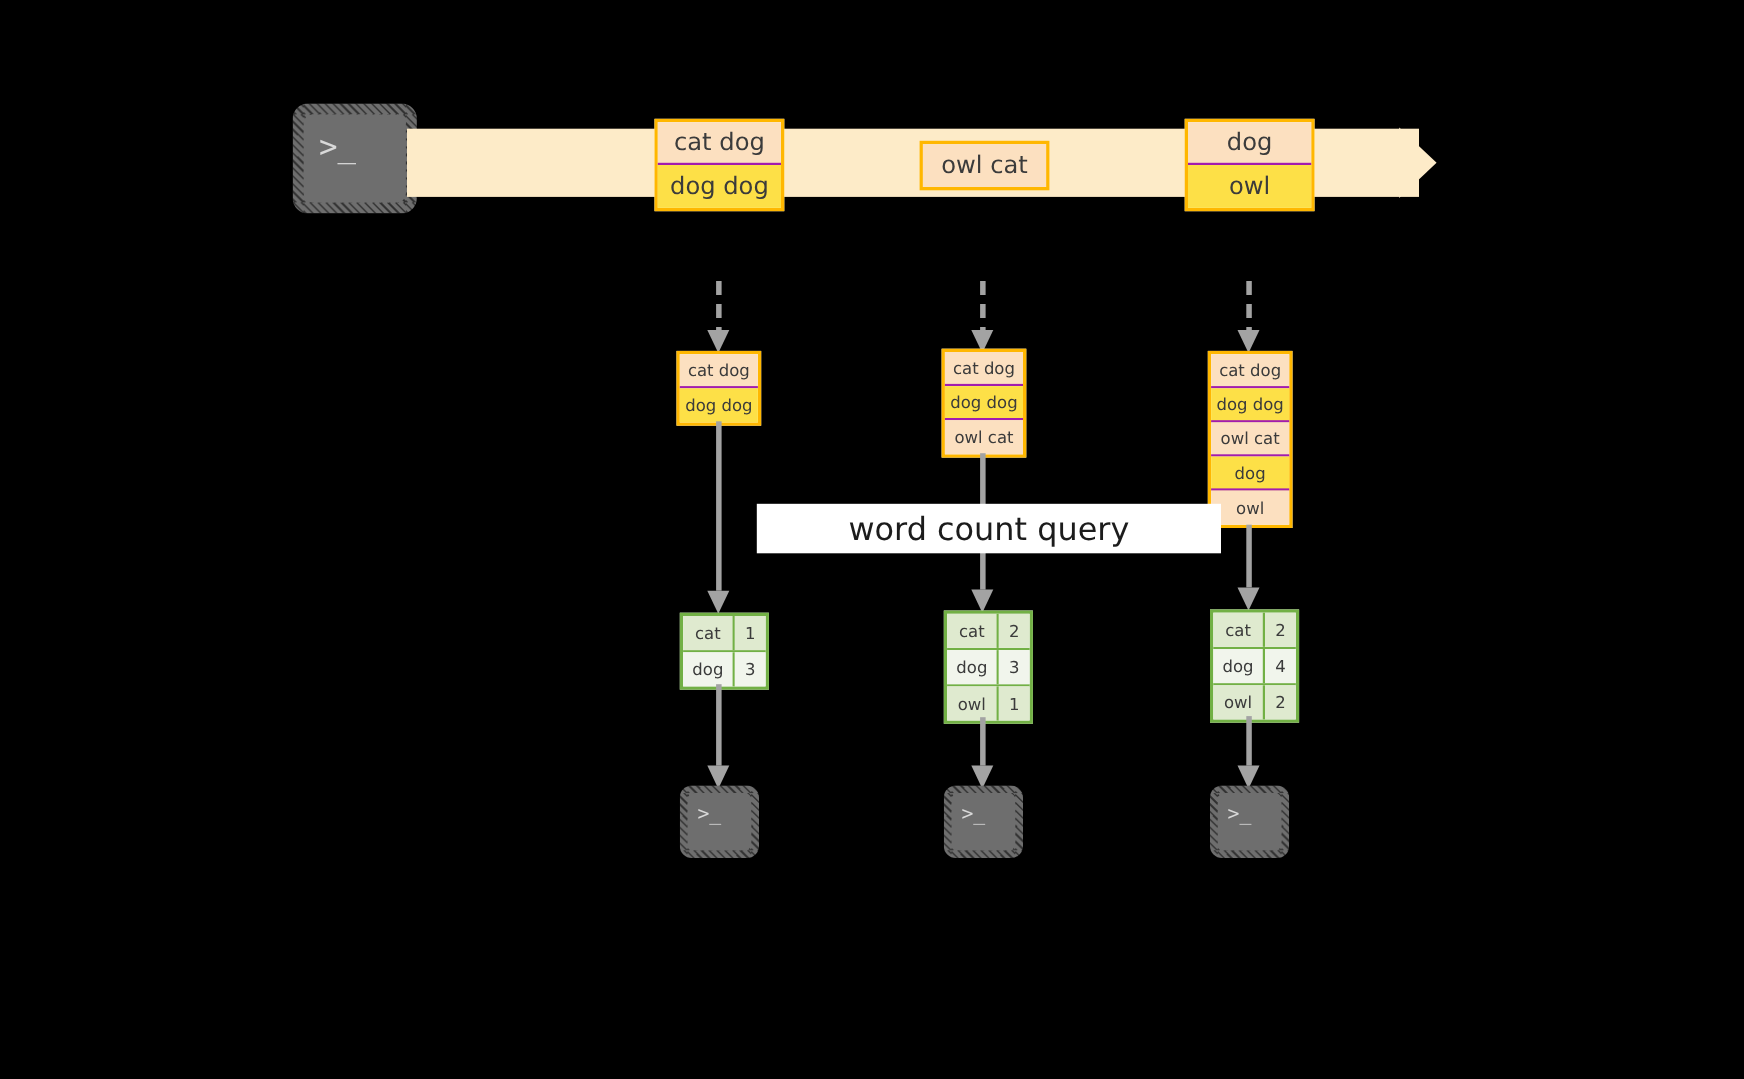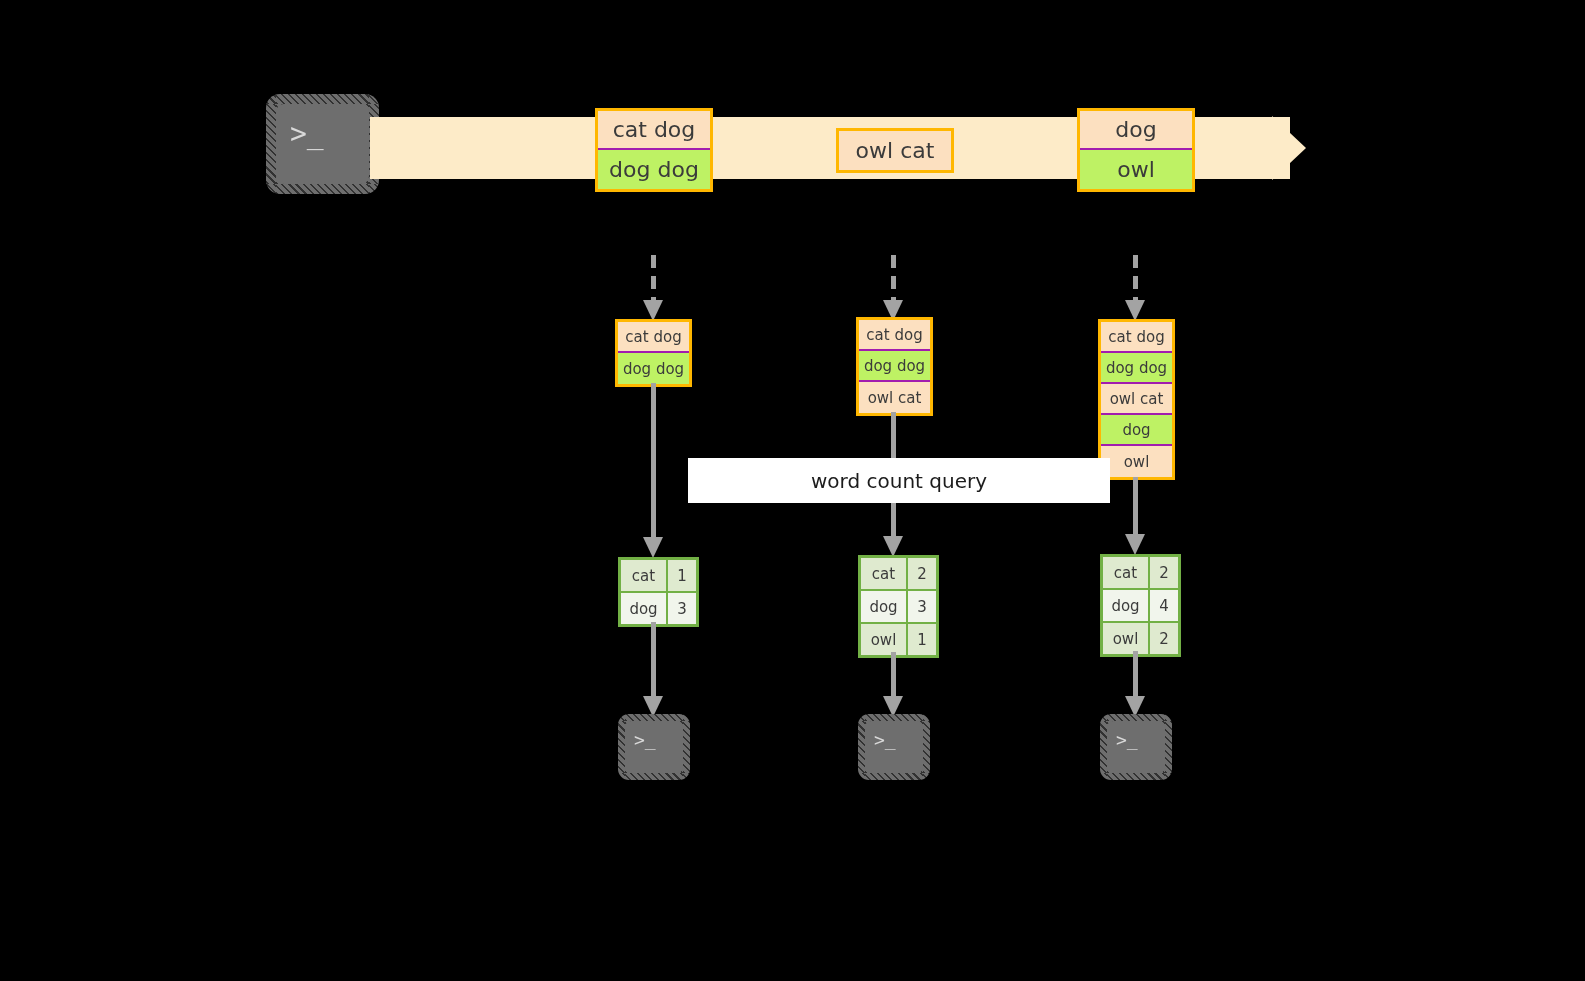--- a/index.html
+++ b/index.html
@@ -74,21 +74,21 @@
     box-sizing: border-box;
     display: flex;
     align-items: center;
     justify-content: center;
     color: #3b3b3b;
     white-space: nowrap;
     border-bottom: 2px solid #a21caf;
   }
   .msgbox .cell:last-child { border-bottom: none; }
   .cell.tint-a { background: #fce0c0; }
-  .cell.tint-b { background: #bef264; }
+  .cell.tint-b { background: #fde047; }
 
   .msgbox.stream-msg .cell { height: 39px; font-size: 22px; }
   .msgbox.state .cell { height: 31px; font-size: 15px; }
 
   
   .kvtable {
     position: absolute;
     box-sizing: border-box;
     border: 3px solid #72b045;
     background: #ffffff;
@@ -139,21 +139,21 @@
 
   
   .query-label {
     position: absolute;
     box-sizing: border-box;
     background: #ffffff;
     color: #1c1c1c;
     display: flex;
     align-items: center;
     justify-content: center;
-    font-size: 20px;
+    font-size: 29px;
     white-space: nowrap;
   }
 </style>
 </head>
 <body>
 
 <div id="canvas">
 
   <div class="terminal big" style="left:266px; top:94px;">
     <div class="inner"></div>

